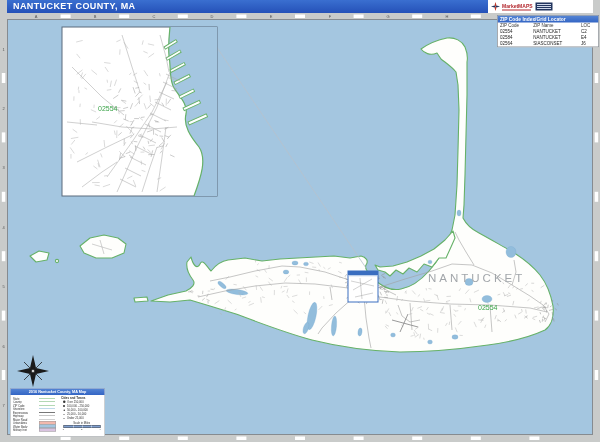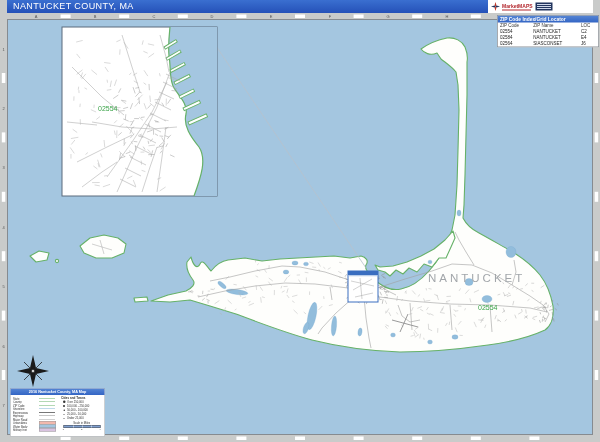--- a/index.html
+++ b/index.html
@@ -1,20 +1,20 @@
 <!DOCTYPE html>
 <html><head>
 <meta charset="utf-8">
 <style>
   html,body{margin:0;padding:0}
   body{width:600px;height:442px;position:relative;overflow:hidden;
        background:#c9cbca;font-family:"Liberation Sans",sans-serif;}
   
   .titlebar{position:absolute;left:7px;top:0;width:483px;height:13px;
-    background:linear-gradient(#3a6fd0,#2551b8);color:#fff;font-size:9px;font-weight:normal;
+    background:linear-gradient(#3a6fd0,#2551b8);color:#fff;font-size:9px;font-weight:bold;
     line-height:13px;padding-left:6px;letter-spacing:.4px;box-sizing:border-box;white-space:nowrap}
   .logobox{position:absolute;left:488px;top:0;width:210px;height:26px;background:#fff;
     transform:scale(.5);transform-origin:0 0;display:flex;align-items:center;padding-left:6px;box-sizing:border-box}
   .logotext{font-size:10px;font-weight:bold;color:#b3272d;margin-left:4px;line-height:10px}
   .logotag{height:2px;width:58px;background:#b3272d;position:absolute;left:28px;top:19px}
   .logoblock{width:34px;height:16px;background:#23355e;margin-left:6px;position:relative}
   .logoblock i{position:absolute;left:3px;right:3px;height:2px;background:#cfd8ea}
   
   .map{position:absolute;left:7px;top:19px;width:586px;height:416px;background:#a4c6e0;
     border:1px solid #868b90;box-sizing:border-box}

